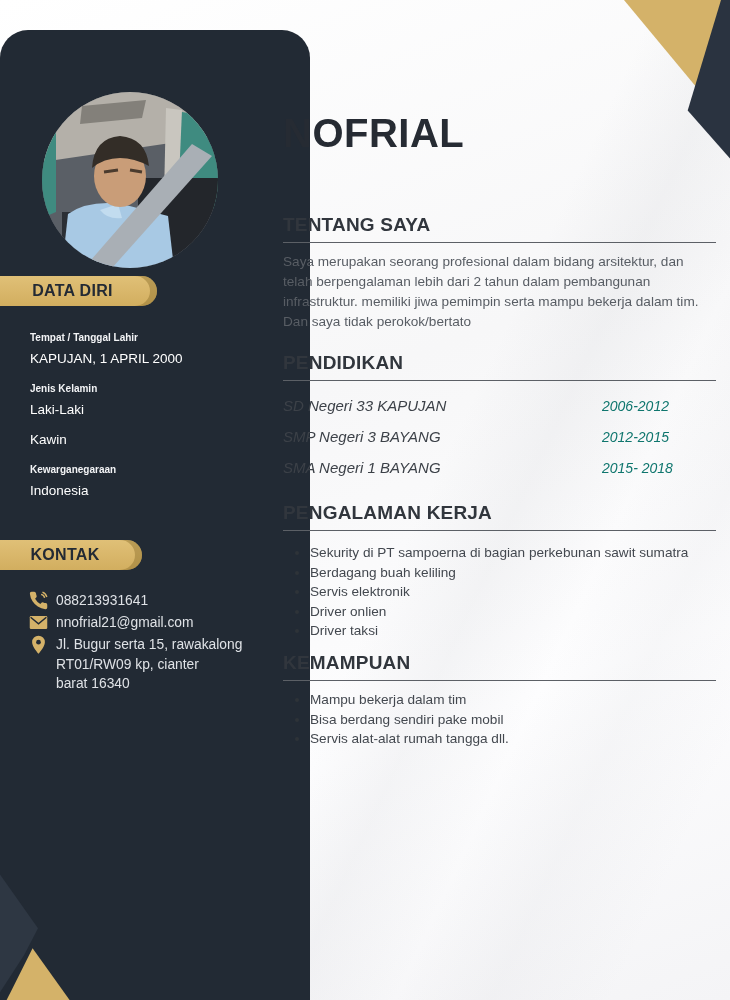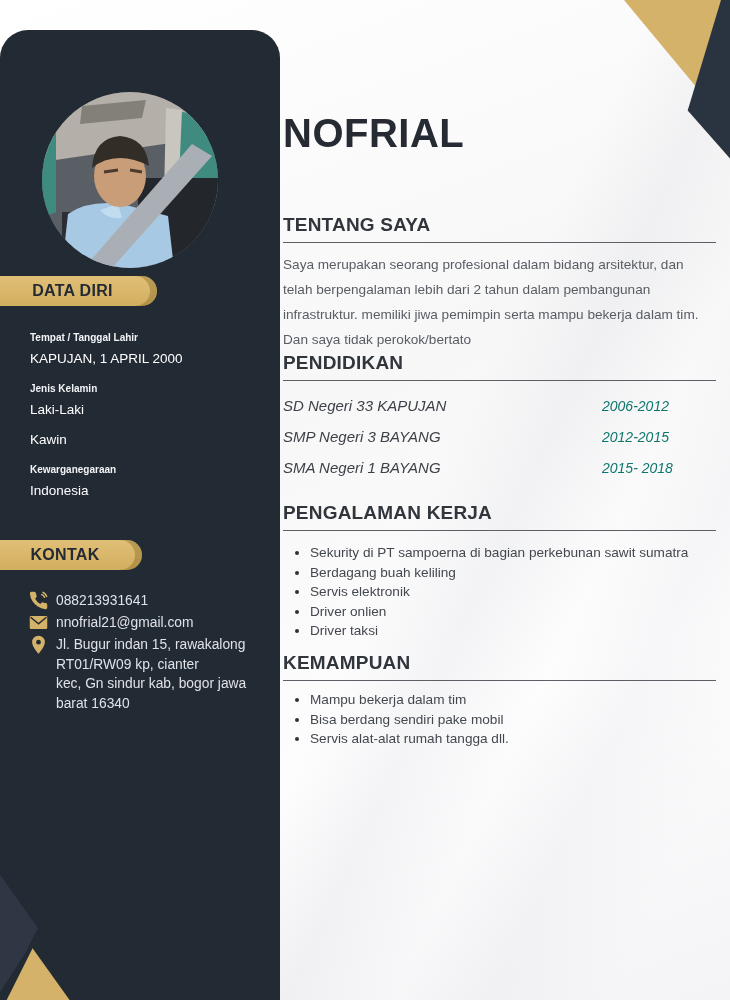--- a/index.html
+++ b/index.html
@@ -20,21 +20,21 @@
     clip-path:polygon(7% 0,100% 0,100% 36%,74% 100%);}
   .tr-dark{left:685px;top:0;width:45px;height:160px;background:#2a3340;
     clip-path:polygon(80% 0,100% 0,100% 99%,6% 69%);}
   .bl-facet{left:0;top:872px;width:40px;height:128px;background:#2e3743;
     clip-path:polygon(0 2%,95% 44%,60% 65%,0 94%);}
   .bl-gold{left:0;top:945px;width:74px;height:55px;background:#d4b269;
     clip-path:polygon(44% 6%,94% 100%,9% 100%);}
 
   
   .sidebar{
-    position:absolute;left:0;top:30px;width:280px;height:970px;z-index:2;
+    position:absolute;left:0;top:30px;width:310px;height:970px;z-index:2;
     background:#222a34;border-radius:28px 28px 0 0;
   }
   .photo{
     position:absolute;left:42px;top:62px;width:176px;height:176px;
     border-radius:50%;overflow:hidden;background:#5a5f66;
   }
   .photo svg{display:block;width:100%;height:100%;}
   .pill{
     position:absolute;left:0;height:30px;
     background:linear-gradient(#e0c077,#d2ae5f);
@@ -63,21 +63,21 @@
     color:#262b33;letter-spacing:0.5px;line-height:44px;}
   .section{position:absolute;left:0;width:433px;}
   .sec-about{top:214px;}
   .sec-education{top:352px;}
   .sec-experience{top:502px;}
   .sec-skills{top:652px;}
   .section-title{
     font-size:19px;font-weight:bold;color:#31363d;letter-spacing:0.2px;
     padding-bottom:6px;border-bottom:1.5px solid #5c6066;line-height:22px;
   }
-  .about-text{margin-top:9px;font-size:13.6px;line-height:25px;color:#585d64;}
+  .about-text{margin-top:9px;font-size:13.6px;line-height:20px;color:#585d64;}
   .edu-rows{margin-top:16px;font-style:italic;}
   .edu-row{display:grid;grid-template-columns:1fr 114px;align-items:baseline;margin-bottom:13px;}
   .edu-school{font-size:15px;color:#3c4148;line-height:18px;}
   .edu-years{font-size:14px;color:#0f766e;line-height:18px;}
   ul.bullets{margin:12px 0 0 0;padding-left:27px;}
   ul.bullets li{font-size:13.6px;line-height:19.5px;color:#43484f;}
   ul.bullets li::marker{color:#2e3338;}
   .sec-skills ul.bullets{margin-top:9px;}
 </style>
 </head>
@@ -149,23 +149,22 @@
         <polyline points="3,6 12 13.5 21,6" fill="none" stroke="#222a34" stroke-width="1.7"></polyline>
       </svg>
       <div class="contact-text">nnofrial21@gmail.com</div>
     </div>
     <div class="contact-row">
       <svg class="contact-icon" viewBox="0 0 24 24">
         <path fill="#d4b269" d="M12 2a7.3 7.3 0 0 0-7.3 7.3C4.7 14.6 12 22.5 12 22.5s7.3-7.9 7.3-13.2A7.3 7.3 0 0 0 12 2z"></path>
         <circle cx="12" cy="9.3" r="2.7" fill="#222a34"></circle>
       </svg>
       <div class="contact-text">
-        <div>Jl. Bugur indan 15, rawakalong</div>
+        <div>Jl. Bugur serta 15, rawakalong</div>
         <div>RT01/RW09 kp, cianter</div>
-        <div>kec, Gn sindur kab, bogor jawa</div>
         <div>barat 16340</div>
       </div>
     </div>
   </div>
 </aside>
 
 <main class="main">
 
   <h1 class="name">NOFRIAL</h1>
 

